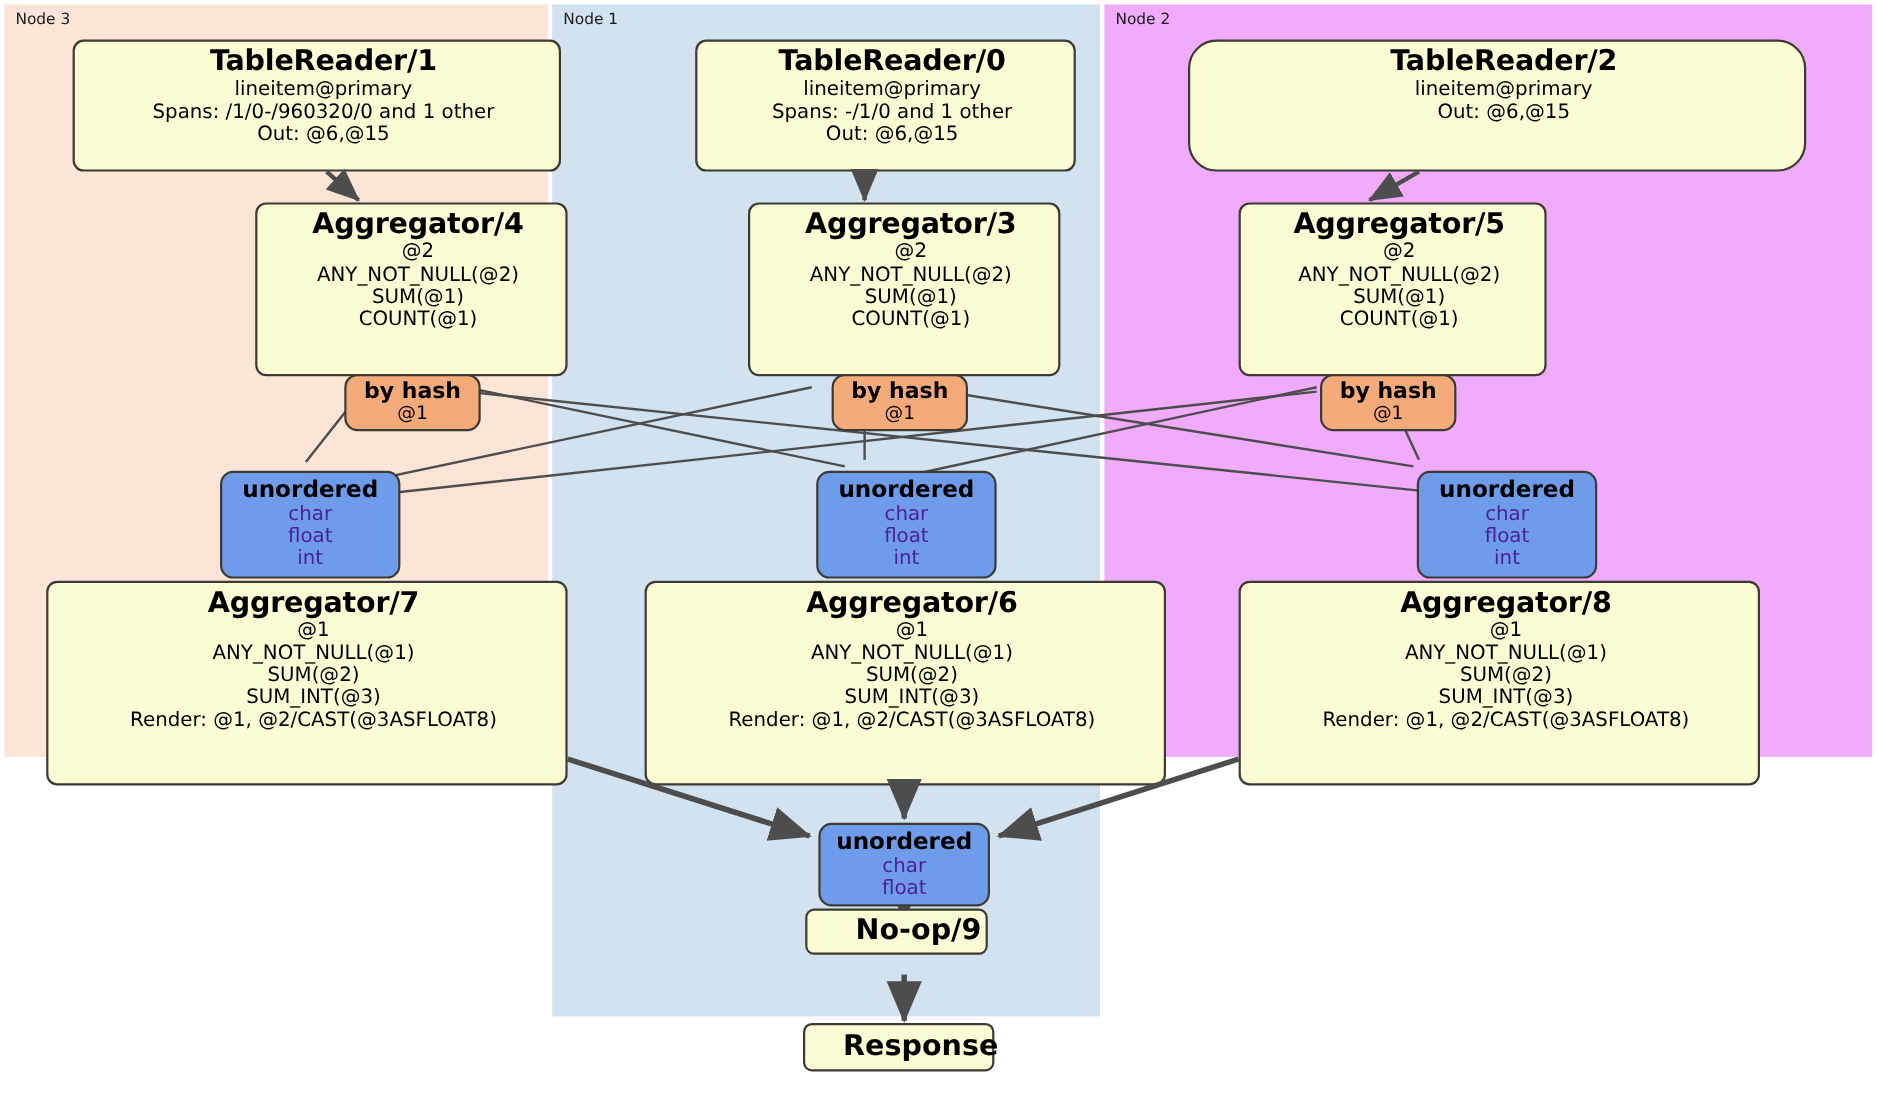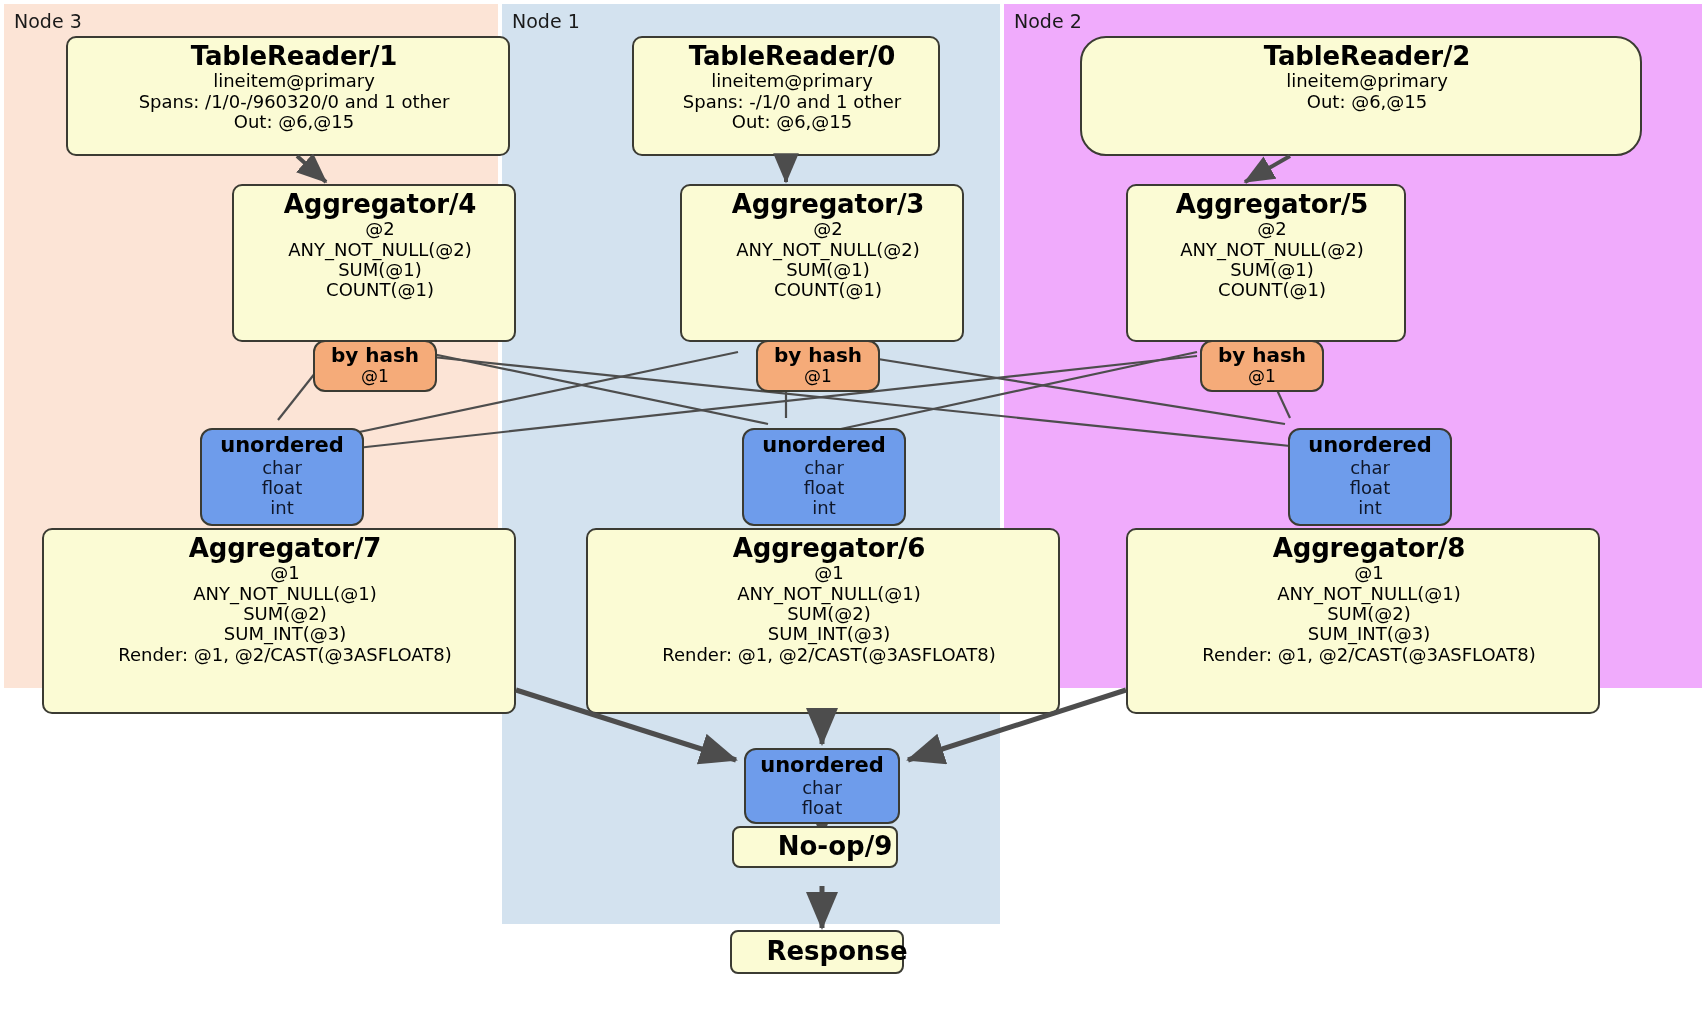--- a/index.html
+++ b/index.html
@@ -22,21 +22,21 @@
   }
   
   .panel {
     position: absolute;
     box-sizing: border-box;
   }
   .panel-label {
     position: absolute;
     left: 10px;
     top: 6px;
-    font-size: 19px;
+    font-size: 14px;
     color: #1a1a1a;
     white-space: nowrap;
   }
   
   .gbox {
     position: absolute;
     box-sizing: border-box;
     text-align: center;
     line-height: 1.13;
     white-space: nowrap;
@@ -78,21 +78,21 @@
     z-index: 6;
     padding-top: 4px;
   }
   .recv .title {
     font-weight: bold;
     font-size: 21px;
     color: #000;
   }
   .recv .ln {
     font-size: 18px;
-    color: #0f172a;
+    color: #4c1d95;
   }
   .simple {
     background: #fbfbd4;
     border: 2px solid #3b3b33;
     border-radius: 8px;
     display: flex;
     align-items: center;
     justify-content: center;
     z-index: 7;
     padding-left: 40px;
@@ -160,21 +160,21 @@
     </g>
   </svg>
 
   <div class="gbox proc" style="left:66px; top:36px; width:444px; height:120px;">
     <div class="title">TableReader/1</div>
     <div class="ln">lineitem@primary</div>
     <div class="ln">Spans: /1/0-/960320/0 and 1 other</div>
     <div class="ln">Out: @6,@15</div>
   </div>
 
-  <div class="gbox proc" style="left:632px; top:36px; width:308px; height:120px;">
+  <div class="gbox proc" style="left:632px; top:36px; width:346px; height:120px;">
     <div class="title">TableReader/0</div>
     <div class="ln">lineitem@primary</div>
     <div class="ln">Spans: -/1/0 and 1 other</div>
     <div class="ln">Out: @6,@15</div>
   </div>
 
   <div class="gbox proc" style="left:1080px; top:36px; width:562px; height:120px;border-radius:26px;">
     <div class="title">TableReader/2</div>
     <div class="ln">lineitem@primary</div>
     <div class="ln">Out: @6,@15</div>

